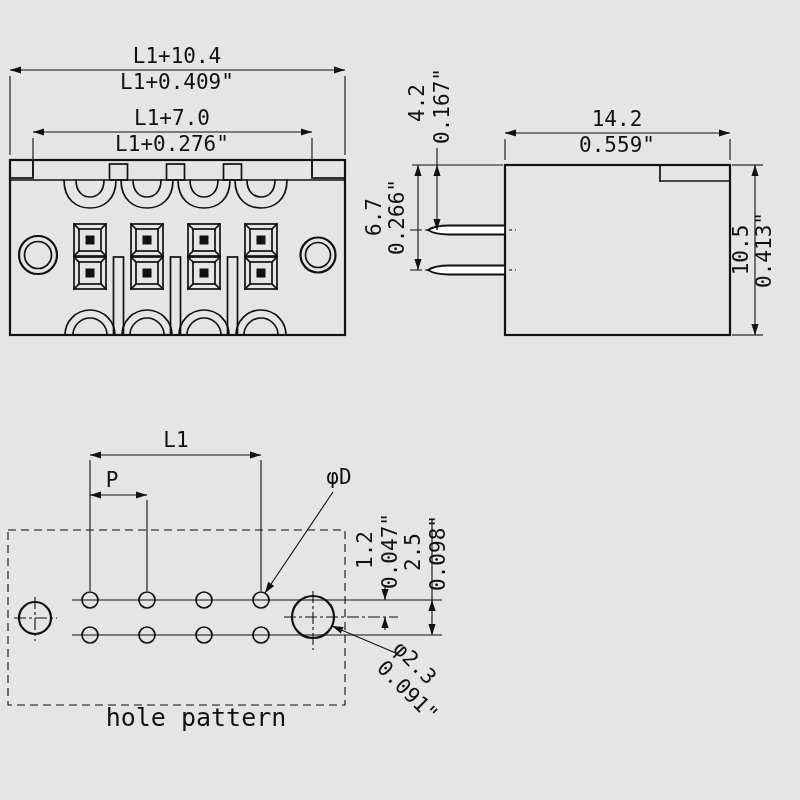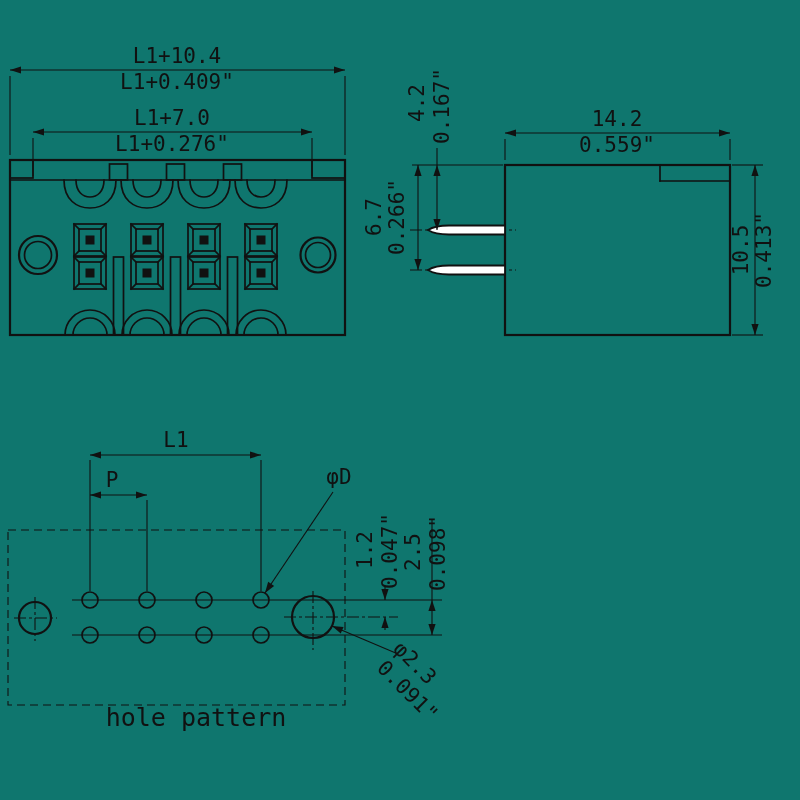--- a/index.html
+++ b/index.html
@@ -1,16 +1,16 @@
 <!DOCTYPE html>
 <html><head>
 <meta charset="utf-8">
 <style>
   html,body{margin:0;padding:0;background:#fff;}
-  #canvas{width:800px;height:800px;background:#0f766e;position:relative;}
+  #canvas{width:800px;height:800px;background:#e5e5e5;position:relative;}
   svg{display:block;}
   .thick{stroke:#111;stroke-width:2.2;fill:none;stroke-linecap:square;}
   .med{stroke:#111;stroke-width:1.7;fill:none;stroke-linecap:square;}
   .thin{stroke:#111;stroke-width:1.1;fill:none;stroke-linecap:butt;}
   .cl{stroke-dasharray:12 3 3 3;}
   .dash{stroke-dasharray:8 5;}
   .arw{fill:#111;stroke:none;}
   .dim-text{font-family:"DejaVu Sans Mono",monospace;font-size:21px;fill:#111;}
   .cap-text{font-family:"DejaVu Sans Mono",monospace;font-size:25px;fill:#111;}
   .mid{text-anchor:middle;}

